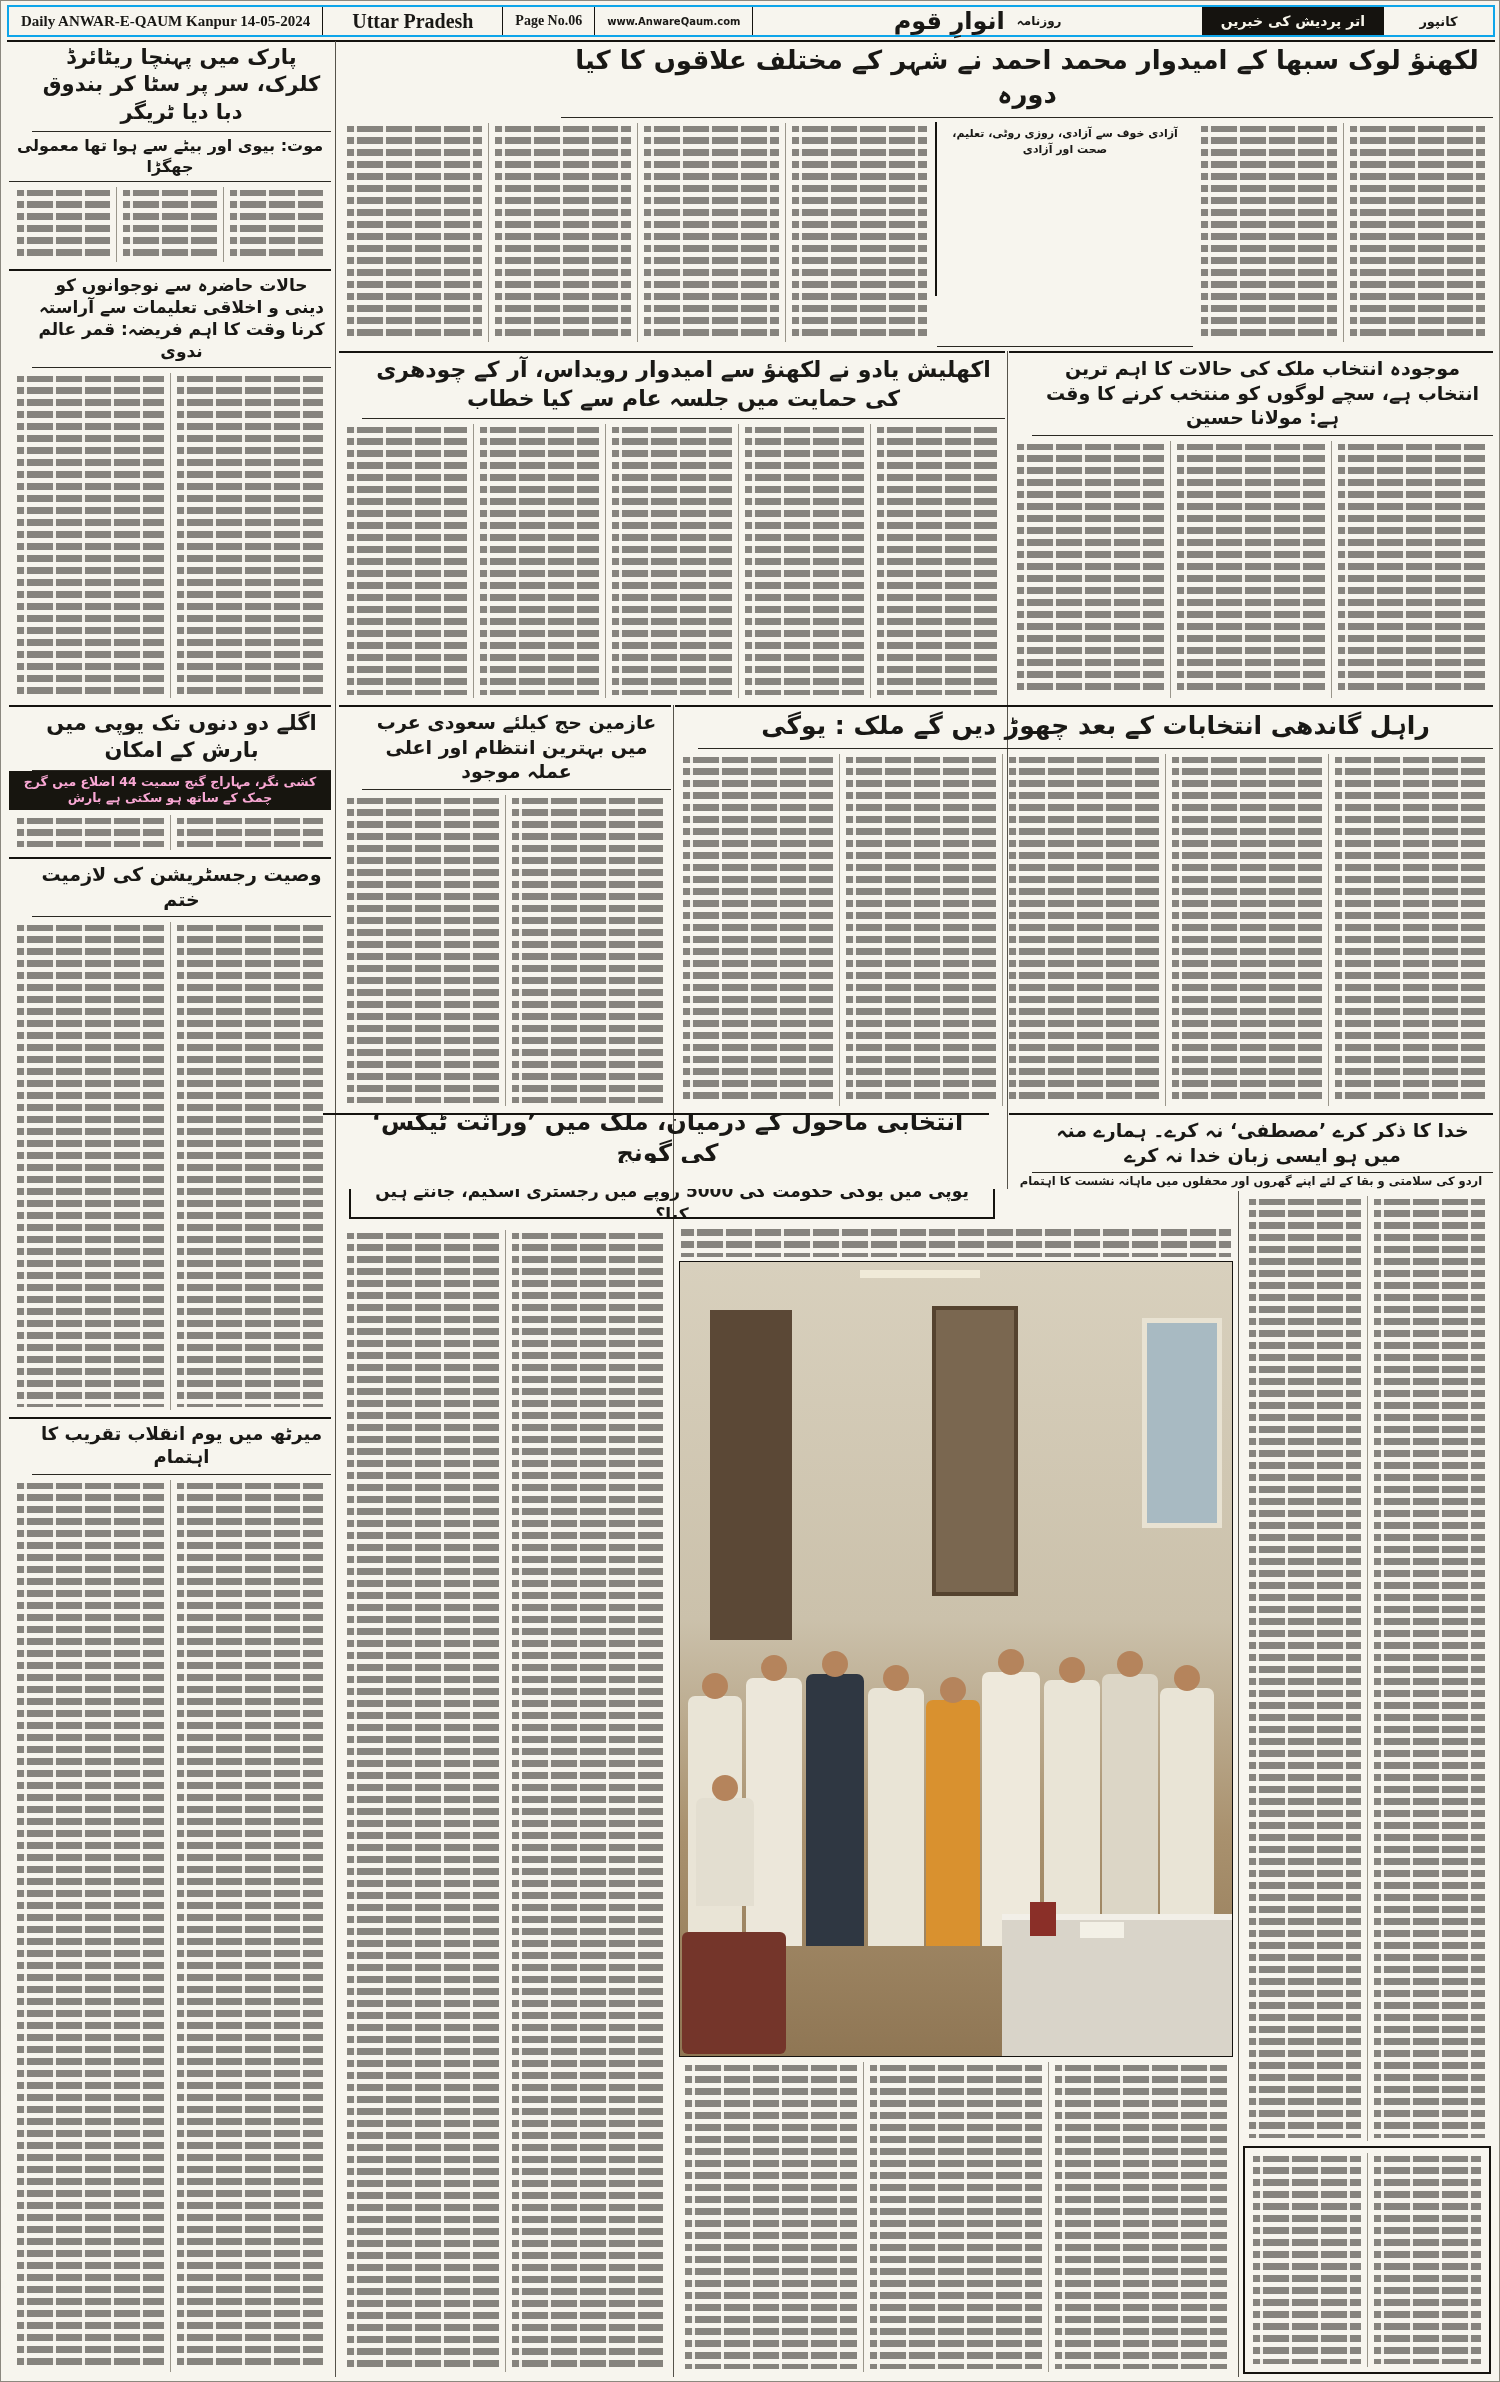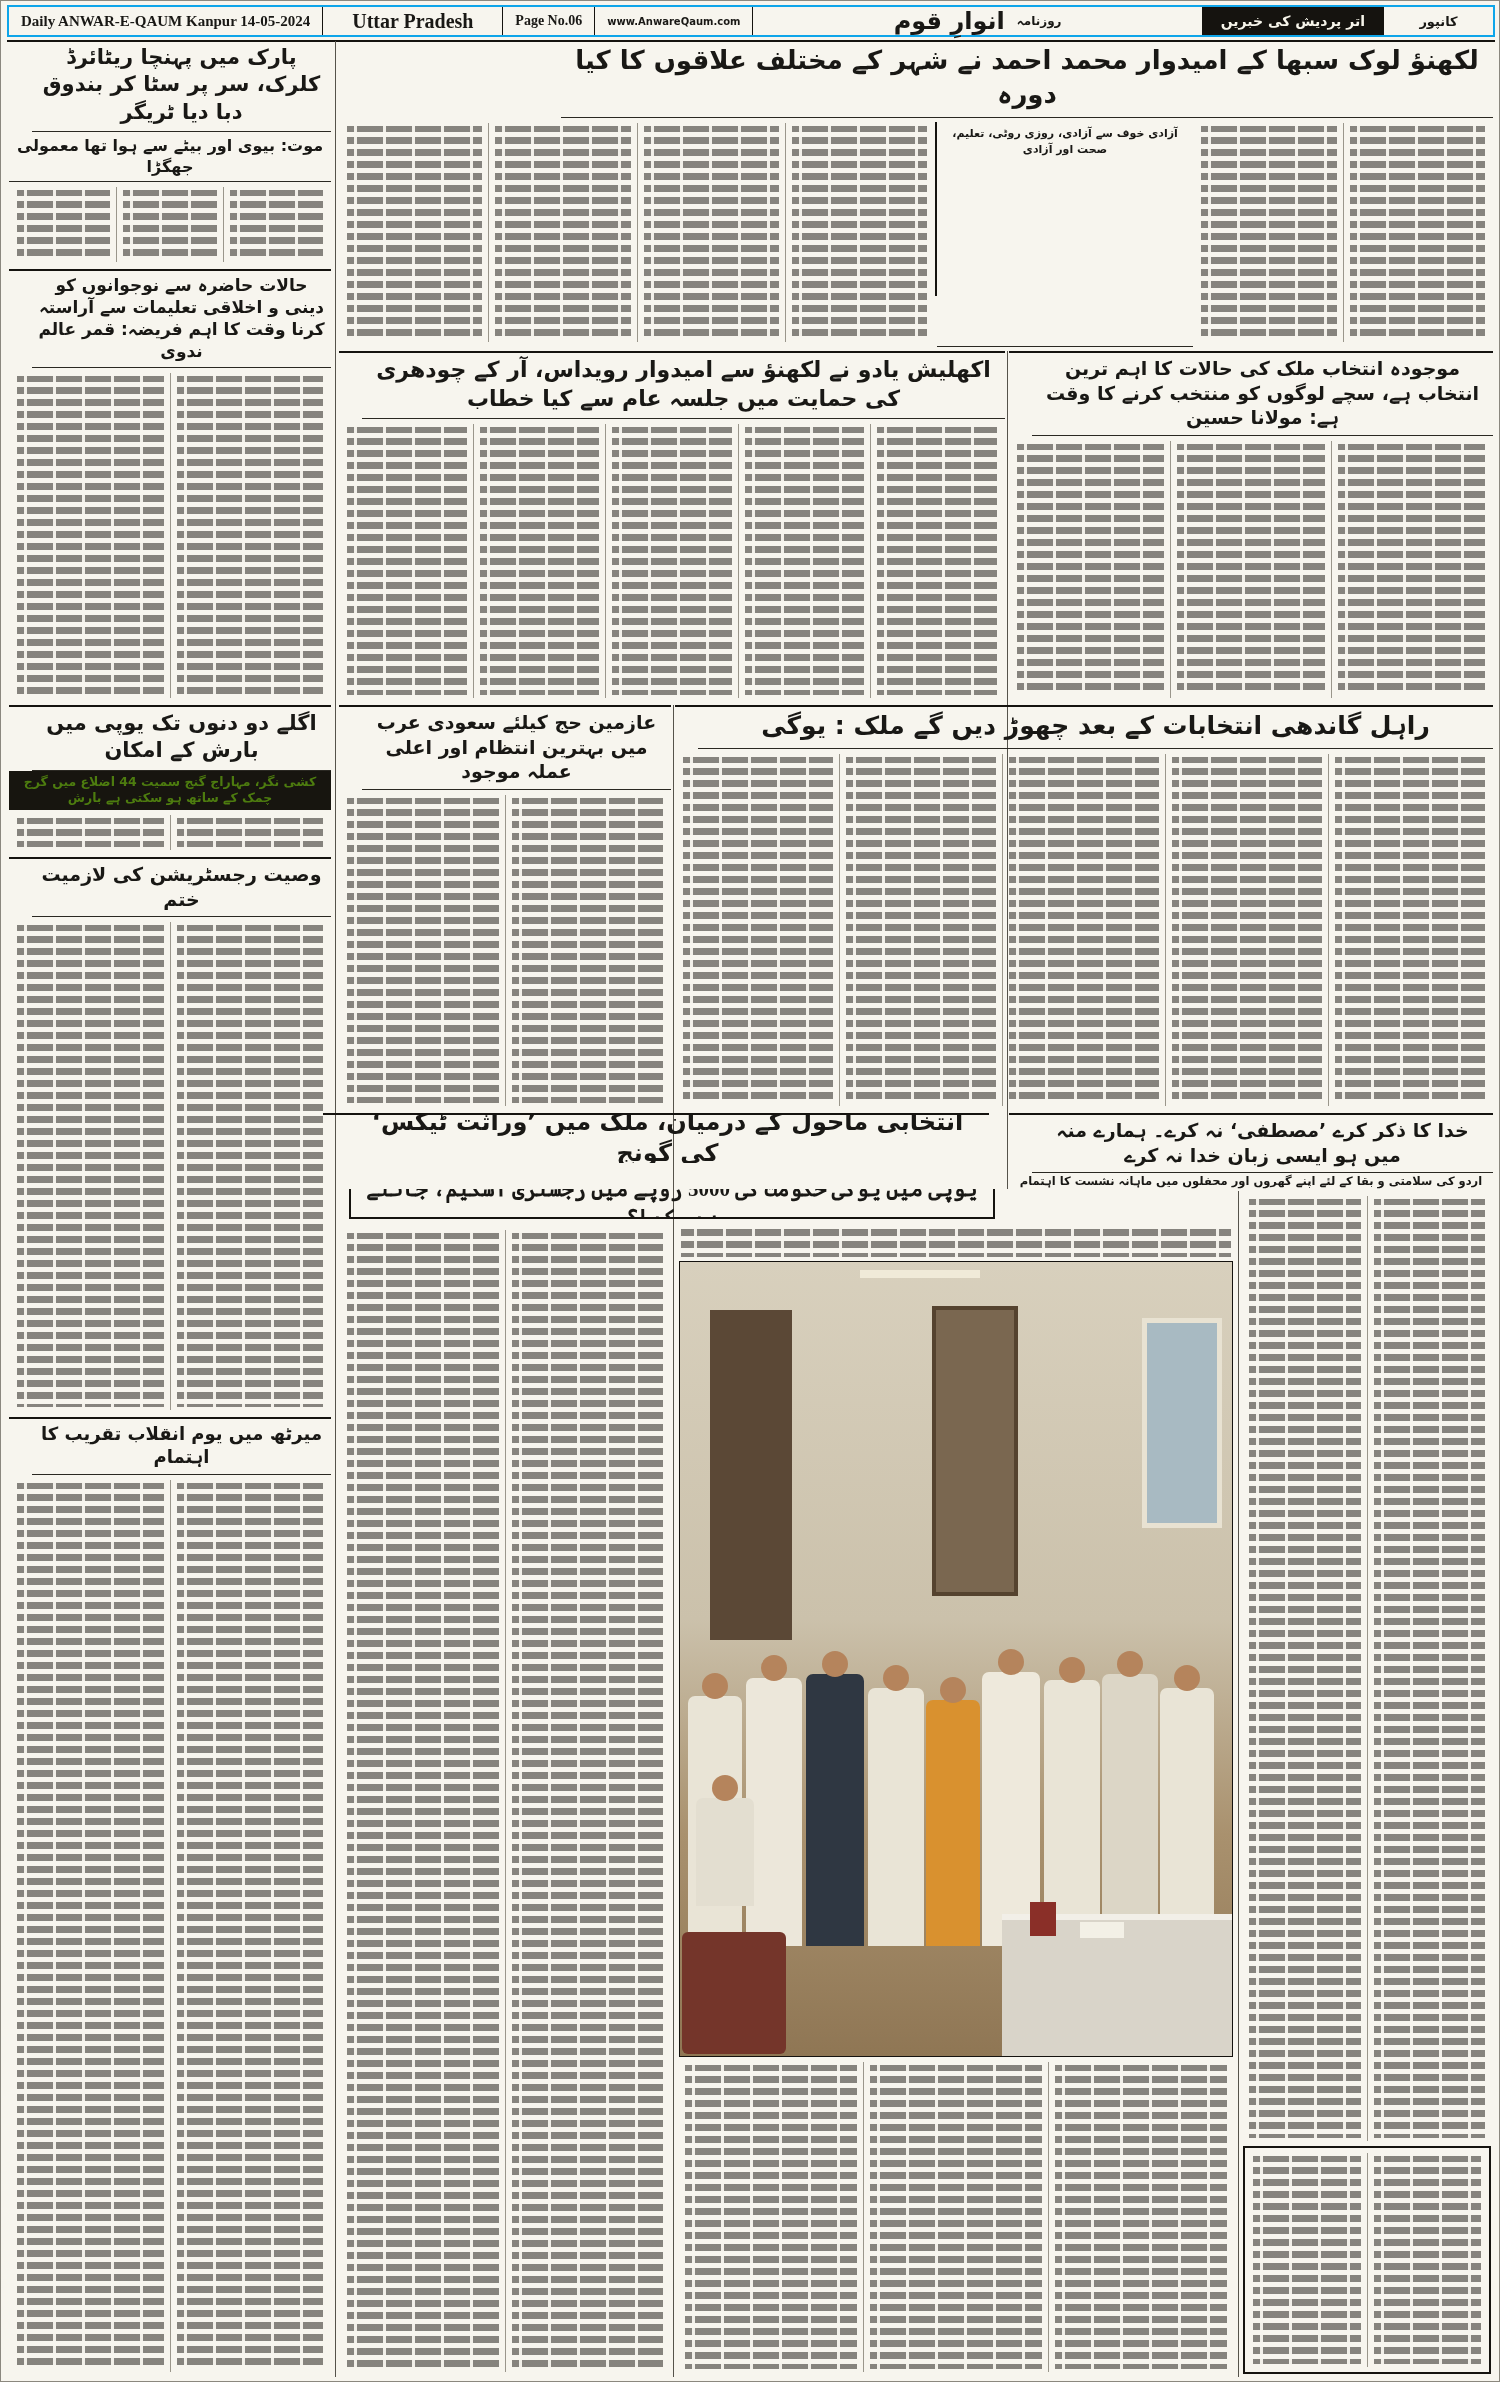--- a/index.html
+++ b/index.html
@@ -36,22 +36,22 @@
   
   .art { position:absolute; display:flex; flex-direction:column; border-top:2px solid #15130f; overflow:hidden; }
   .art.no-top { border-top:none; }
   .hl { direction:rtl; text-align:center; font-weight:bold; line-height:1.3; padding:3px 4px 5px; border-bottom:1.5px solid #2a2822;margin-left:23px; }
   .h-xl { font-size:26px; }
   .h-lg { font-size:21px; }
   .h-md { font-size:19px; }
   .h-sm { font-size:17px; }
   .center-only { justify-content:center; }
   .subhead { direction:rtl; text-align:center; font-weight:bold; font-size:16px; padding:3px 6px; border-bottom:1.5px solid #2a2822; line-height:1.35; }
-  .bar-dark { background:#17150f; color:#4d7c0f; font-size:12.5px; border-bottom:none; }
-  .boxed { border:2px solid #15130f; font-size:21px; display:flex; align-items:center; justify-content:center;font-family:Liberation Serif, serif; }
+  .bar-dark { background:#17150f; color:#f9a8d4; font-size:12.5px; border-bottom:none; }
+  .boxed { border:2px solid #15130f; font-size:17px; display:flex; align-items:center; justify-content:center; }
   .sub-sm { font-size:11.5px; border-bottom:none; padding-top:1px; }
 
   
   .cols { flex:1; display:flex; direction:rtl; padding:5px 2px; min-height:0; }
   .col { flex:1; border-left:1px solid #9a968b; padding:3px 6px; }
   .cols > .col:last-child { border-left:none; }
   .sim, .col {
     background-clip:content-box;
   }
   .sim {

